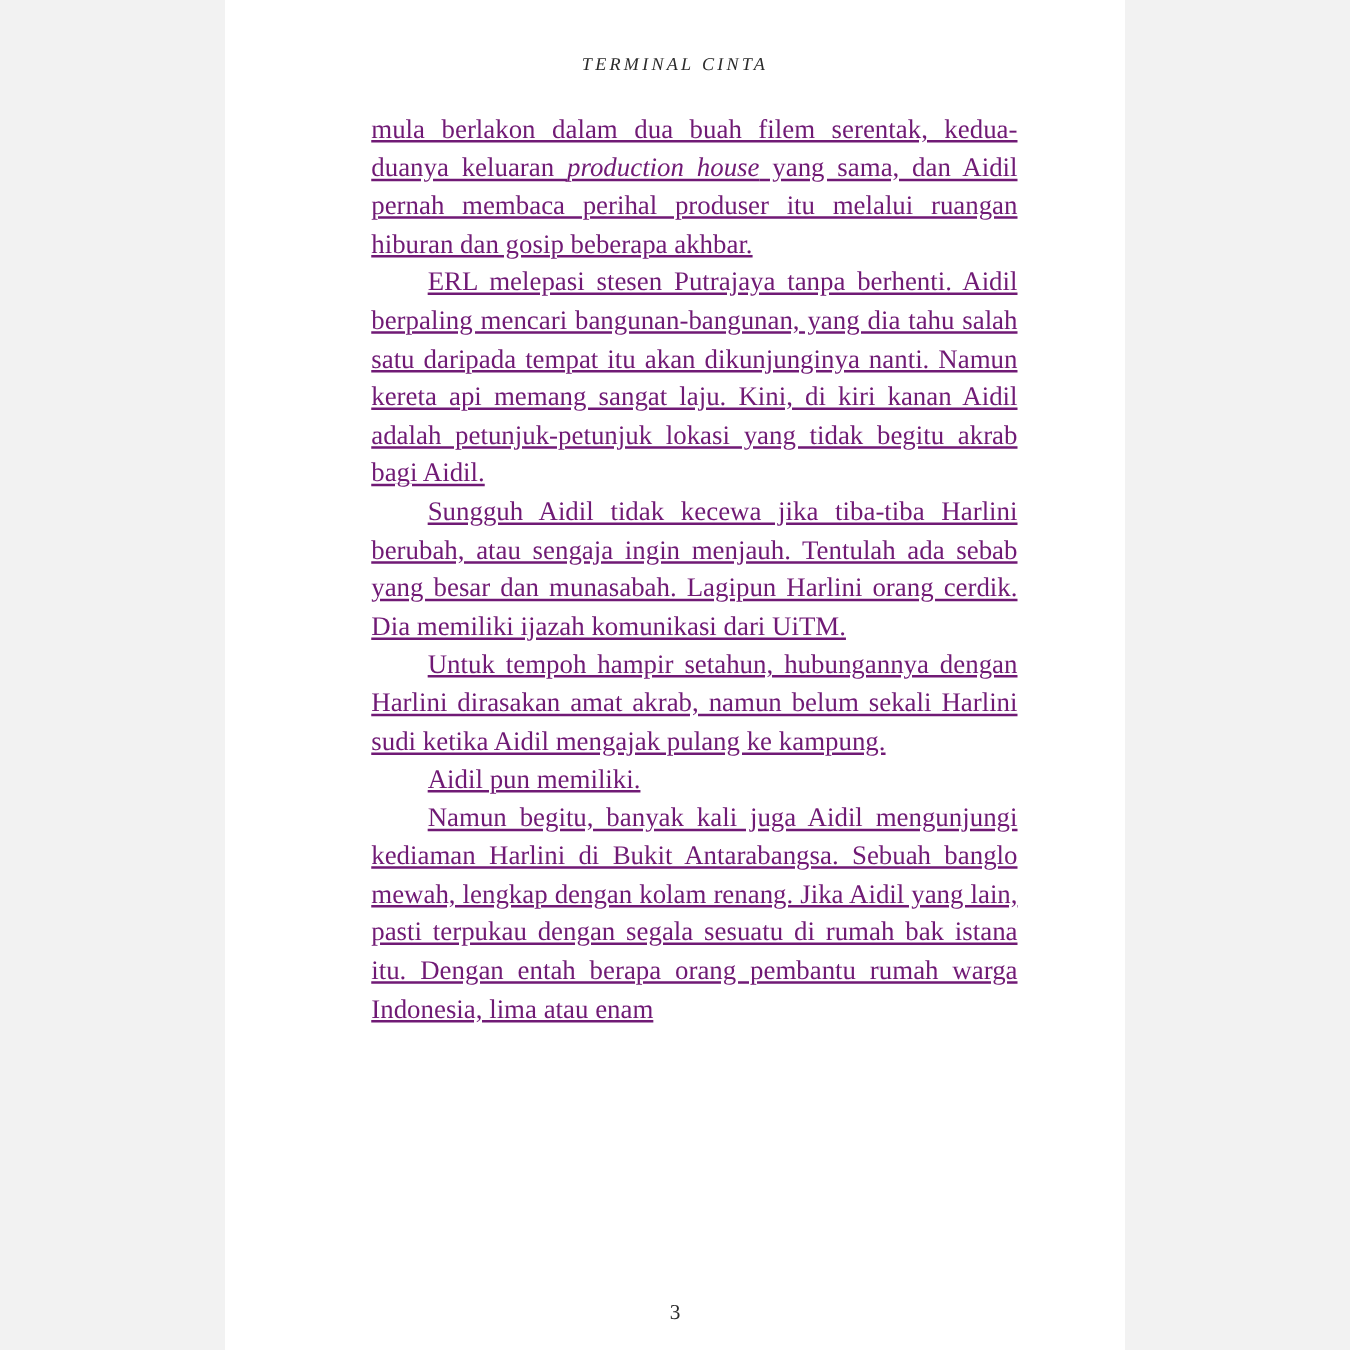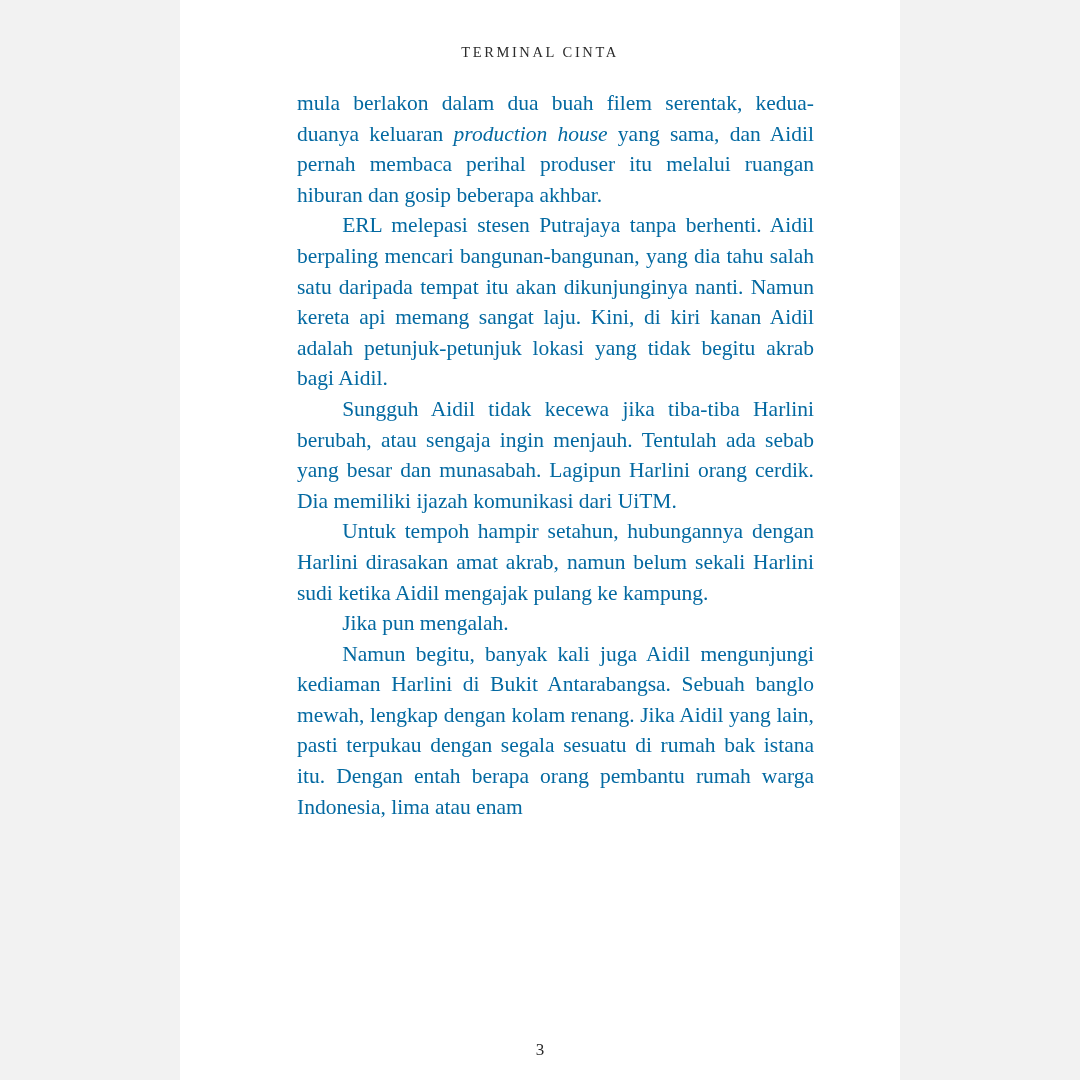--- a/index.html
+++ b/index.html
@@ -31,32 +31,34 @@
     top: 44px;
     left: 0;
     right: 0;
     text-align: center;
     font-family: "Liberation Serif", serif;
     font-size: 14.5px;
     letter-spacing: 2.6px;
     color: #2b2b2b;
     font-variant: small-caps;
     text-transform: uppercase;
+    font-style: italic;
   }
   .body-text {
     position: absolute;
     top: 88px;
     left: 117px;
     width: 517px;
     font-family: "Liberation Serif", serif;
     font-size: 21.5px;
     line-height: 30.6px;
-    color: #0369a1;
+    color: #701a75;
     text-align: justify;
     text-justify: inter-word;
+    text-decoration: underline;
   }
   .body-text p {
     margin: 0;
   }
   .body-text p.indent {
     text-indent: 2.1em;
   }
   .body-text i {
     font-style: italic;
   }
@@ -88,19 +90,19 @@
   <div class="gutter-right"></div>
 
   <div class="page">
     <div class="running-head">Terminal Cinta</div>
 
     <div class="body-text" id="body-text">
         <p><span>mula berlakon dalam dua buah filem serentak, kedua-duanya keluaran </span><i>production house</i><span> yang sama, dan Aidil pernah membaca perihal produser itu melalui ruangan hiburan dan gosip beberapa akhbar.</span></p>
         <p class="indent"><span>ERL melepasi stesen Putrajaya tanpa berhenti. Aidil berpaling mencari bangunan-bangunan, yang dia tahu salah satu daripada tempat itu akan dikunjunginya nanti. Namun kereta api memang sangat laju. Kini, di kiri kanan Aidil adalah petunjuk-petunjuk lokasi yang tidak begitu akrab bagi Aidil.</span></p>
         <p class="indent"><span>Sungguh Aidil tidak kecewa jika tiba-tiba Harlini berubah, atau sengaja ingin menjauh. Tentulah ada sebab yang besar dan munasabah. Lagipun Harlini orang cerdik. Dia memiliki ijazah komunikasi dari UiTM.</span></p>
         <p class="indent"><span>Untuk tempoh hampir setahun, hubungannya dengan Harlini dirasakan amat akrab, namun belum sekali Harlini sudi ketika Aidil mengajak pulang ke kampung.</span></p>
-        <p class="indent"><span>Jika pun mengalah.</span></p>
+        <p class="indent"><span>Aidil pun memiliki.</span></p>
         <p class="indent"><span>Namun begitu, banyak kali juga Aidil mengunjungi kediaman Harlini di Bukit Antarabangsa. Sebuah banglo mewah, lengkap dengan kolam renang. Jika Aidil yang lain, pasti terpukau dengan segala sesuatu di rumah bak istana itu. Dengan entah berapa orang pembantu rumah warga Indonesia, lima atau enam</span></p>
       </div>
 
     <div class="folio">3</div>
   </div>
 </div>
 
 </body></html>

